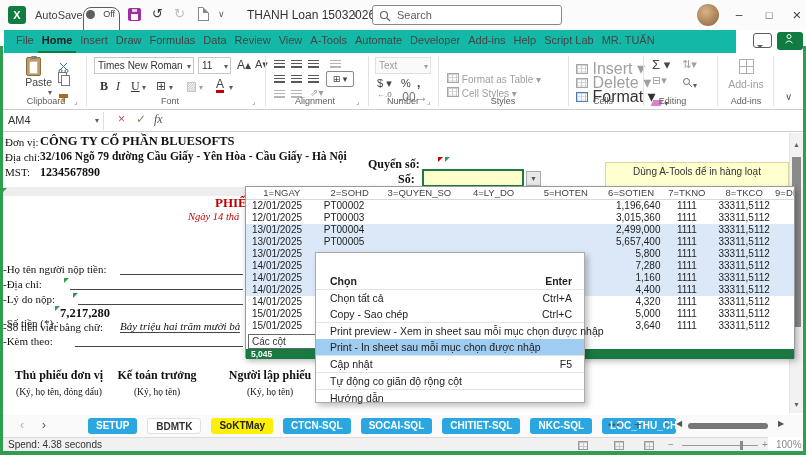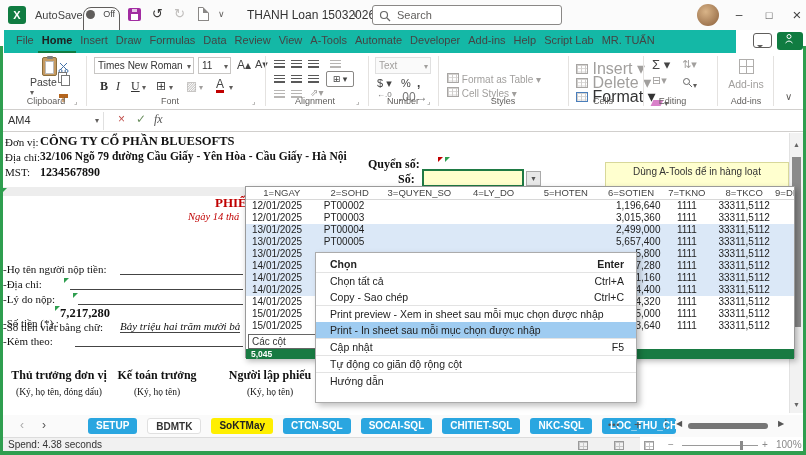--- a/index.html
+++ b/index.html
@@ -104,41 +104,41 @@
   .drow{display:flex;height:12px;line-height:12px;color:#222;white-space:nowrap}
   .drow.hl{background:#dbe8f7}
   .drow span{display:inline-block;overflow:hidden}
   .c0{width:72px}.c1{width:64px}.c2{width:76px}.c3{width:73px}.c4{width:72px}
   .c5{width:59px;text-align:right}.c6{width:53px;text-align:center}.c7{width:62px;text-align:center}.c8{width:19px}
   .drow .c0,.drow .c1{text-align:left;padding-left:6px}
   #dd-filter{position:absolute;left:2px;top:147px;width:74px;height:15px;border:1px solid #666;background:#fff;font-size:10px;color:#333;padding:1px 3px}
   #dd-count{position:absolute;left:0;top:162px;width:548px;height:10px;background:#187a42;color:#fff;font-size:8.5px;font-weight:bold;line-height:10px;padding-left:5px}
 
   
-  #ctx{left:315px;top:252px;width:322px;height:151px;background:#fff;border:1px solid #ababab;box-shadow:3px 3px 6px rgba(0,0,0,.25);z-index:10;padding:3px 0}
+  #ctx{left:315px;top:252px;width:270px;height:151px;background:#fff;border:1px solid #ababab;box-shadow:3px 3px 6px rgba(0,0,0,.25);z-index:10;padding:20px 0}
   .mi{position:relative;height:16px;line-height:16px;font-size:10.5px;color:#222;padding-left:14px;white-space:nowrap}
   .mi .sc{position:absolute;right:12px;top:0}
   .mi.bold,.mi.bold .sc{font-weight:bold}
   .mi.hl{background:#9fccf1}
   .mi.sep-after{border-bottom:1px solid #e3e3e3;height:17px}
 
   
   #tabbar{left:0;top:415px;width:806px;height:22px;background:#fafafa}
   .tnav{position:absolute;top:3px;font-size:12px;color:#555}
   #sheet-tabs{position:absolute;left:88px;top:3px;display:flex;gap:10px}
   .stab{height:16px;line-height:16px;padding:0 8px;font-size:10px;font-weight:bold;border-radius:3px;white-space:nowrap}
   .stab.blue{background:#2aa6e0;color:#fff}
   .stab.white{background:#fff;color:#333;border:1px solid #e0e0e0}
   .stab.yellow{background:#ffef00;color:#222}
   .stab.clip{max-width:74px;overflow:hidden}
   #hscroll-track{position:absolute;left:688px;top:8px;width:84px;height:6px}
   #hscroll-thumb{position:absolute;left:0;top:0;width:80px;height:6px;background:#767676;border-radius:3px}
 
   
-  #statusbar{left:0;top:437px;width:640px;height:15px;background:#f1f1f1;border-top:1px solid #dcdcdc;font-size:10px;color:#333}
+  #statusbar{left:0;top:437px;width:768px;height:15px;background:#f1f1f1;border-top:1px solid #dcdcdc;font-size:10px;color:#333}
   #spend{position:absolute;left:8px;top:1px}
   .vicon{position:absolute;top:3px;width:10px;height:9px;border:1px solid #9a9a9a;background-image:linear-gradient(#c8c8c8 1px,transparent 1px),linear-gradient(90deg,#c8c8c8 1px,transparent 1px);background-size:4px 4px}
   #zoom-minus{position:absolute;left:668px;top:1px;color:#8a8a8a}
   #zoom-track{position:absolute;left:682px;top:7px;width:76px;height:1px;background:#9a9a9a}
   #zoom-thumb{position:absolute;left:740px;top:3px;width:3px;height:9px;background:#8a8a8a}
   #zoom-plus{position:absolute;left:762px;top:1px;color:#8a8a8a}
   #zoom-pct{position:absolute;left:776px;top:1px;color:#8a8a8a}
 
   
   #frame{left:0;top:46px;width:806px;height:409px;border-left:3px solid #2f9e4f;border-right:3px solid #2f9e4f;border-bottom:4px solid #2f9e4f;pointer-events:none;z-index:60}
@@ -196,21 +196,21 @@
 <div id="comment-ic" class="abs"></div>
 <div id="share-btn" class="abs">
   <svg width="12" height="11">
       <circle cx="5" cy="3.5" r="2" fill="none" stroke="#fff"></circle>
       <path d="M1.5 10 Q5 6 8.5 10" fill="none" stroke="#fff"></path>
     </svg>
 </div>
 
 <div id="ribbon" class="abs">
 
-  <div class="abs" style="left:30px;top:4px;width:38px;text-align:left">
+  <div class="abs" style="left:14px;top:4px;width:38px;text-align:right">
     <div class="clip-board" style="position:relative;width:15px;height:19px;margin:0 auto;background:#c59a62;border:1px solid #8a6d3b;border-radius:2px">
       <span style="position:absolute;left:2px;top:3px;width:9px;height:13px;background:#fff;border:1px solid #bbb"></span>
       <span style="position:absolute;left:4px;top:-2px;width:6px;height:3px;background:#7d7d7d;border-radius:1px"></span>
     </div>
     <div class="rtxt">Paste</div>
     <div class="dd">▾</div>
   </div>
   <div class="abs" style="left:58px;top:6px">
     <svg width="11" height="11">
         <line x1="2" y1="1" x2="9" y2="8" stroke="#4472a8"></line>
@@ -375,21 +375,21 @@
   <span class="cmark" style="left:55px;top:174px"></span>
   <span class="sval" style="left:60px;top:174px;font-size:12.5px">7,217,280</span>
   <span class="slabel" style="left:3px;top:189px">-Số tiền viết bằng chữ:</span>
   <span class="slabel" style="left:120px;top:188px;font-style:italic;border-bottom:1px solid #444;white-space:nowrap;overflow:hidden;max-width:125px">Bảy triệu hai trăm mười bả</span>
   <span class="slabel" style="left:3px;top:203px">-Kèm theo:</span>
   <span class="fline" style="left:75px;top:214px;width:168px"></span>
 
   <div id="sig-row">
 
       <div class="sig s0">
-        <div class="t">Thủ trưởng đơn vị</div>
+        <div class="t">Thủ phiếu đơn vị</div>
         <div class="s">(Ký, họ tên, đóng dấu)</div>
       </div>
 
       <div class="sig s1">
         <div class="t">Kế toán trưởng</div>
         <div class="s">(Ký, họ tên)</div>
       </div>
 
       <div class="sig s2">
         <div class="t">Người lập phiếu</div>

